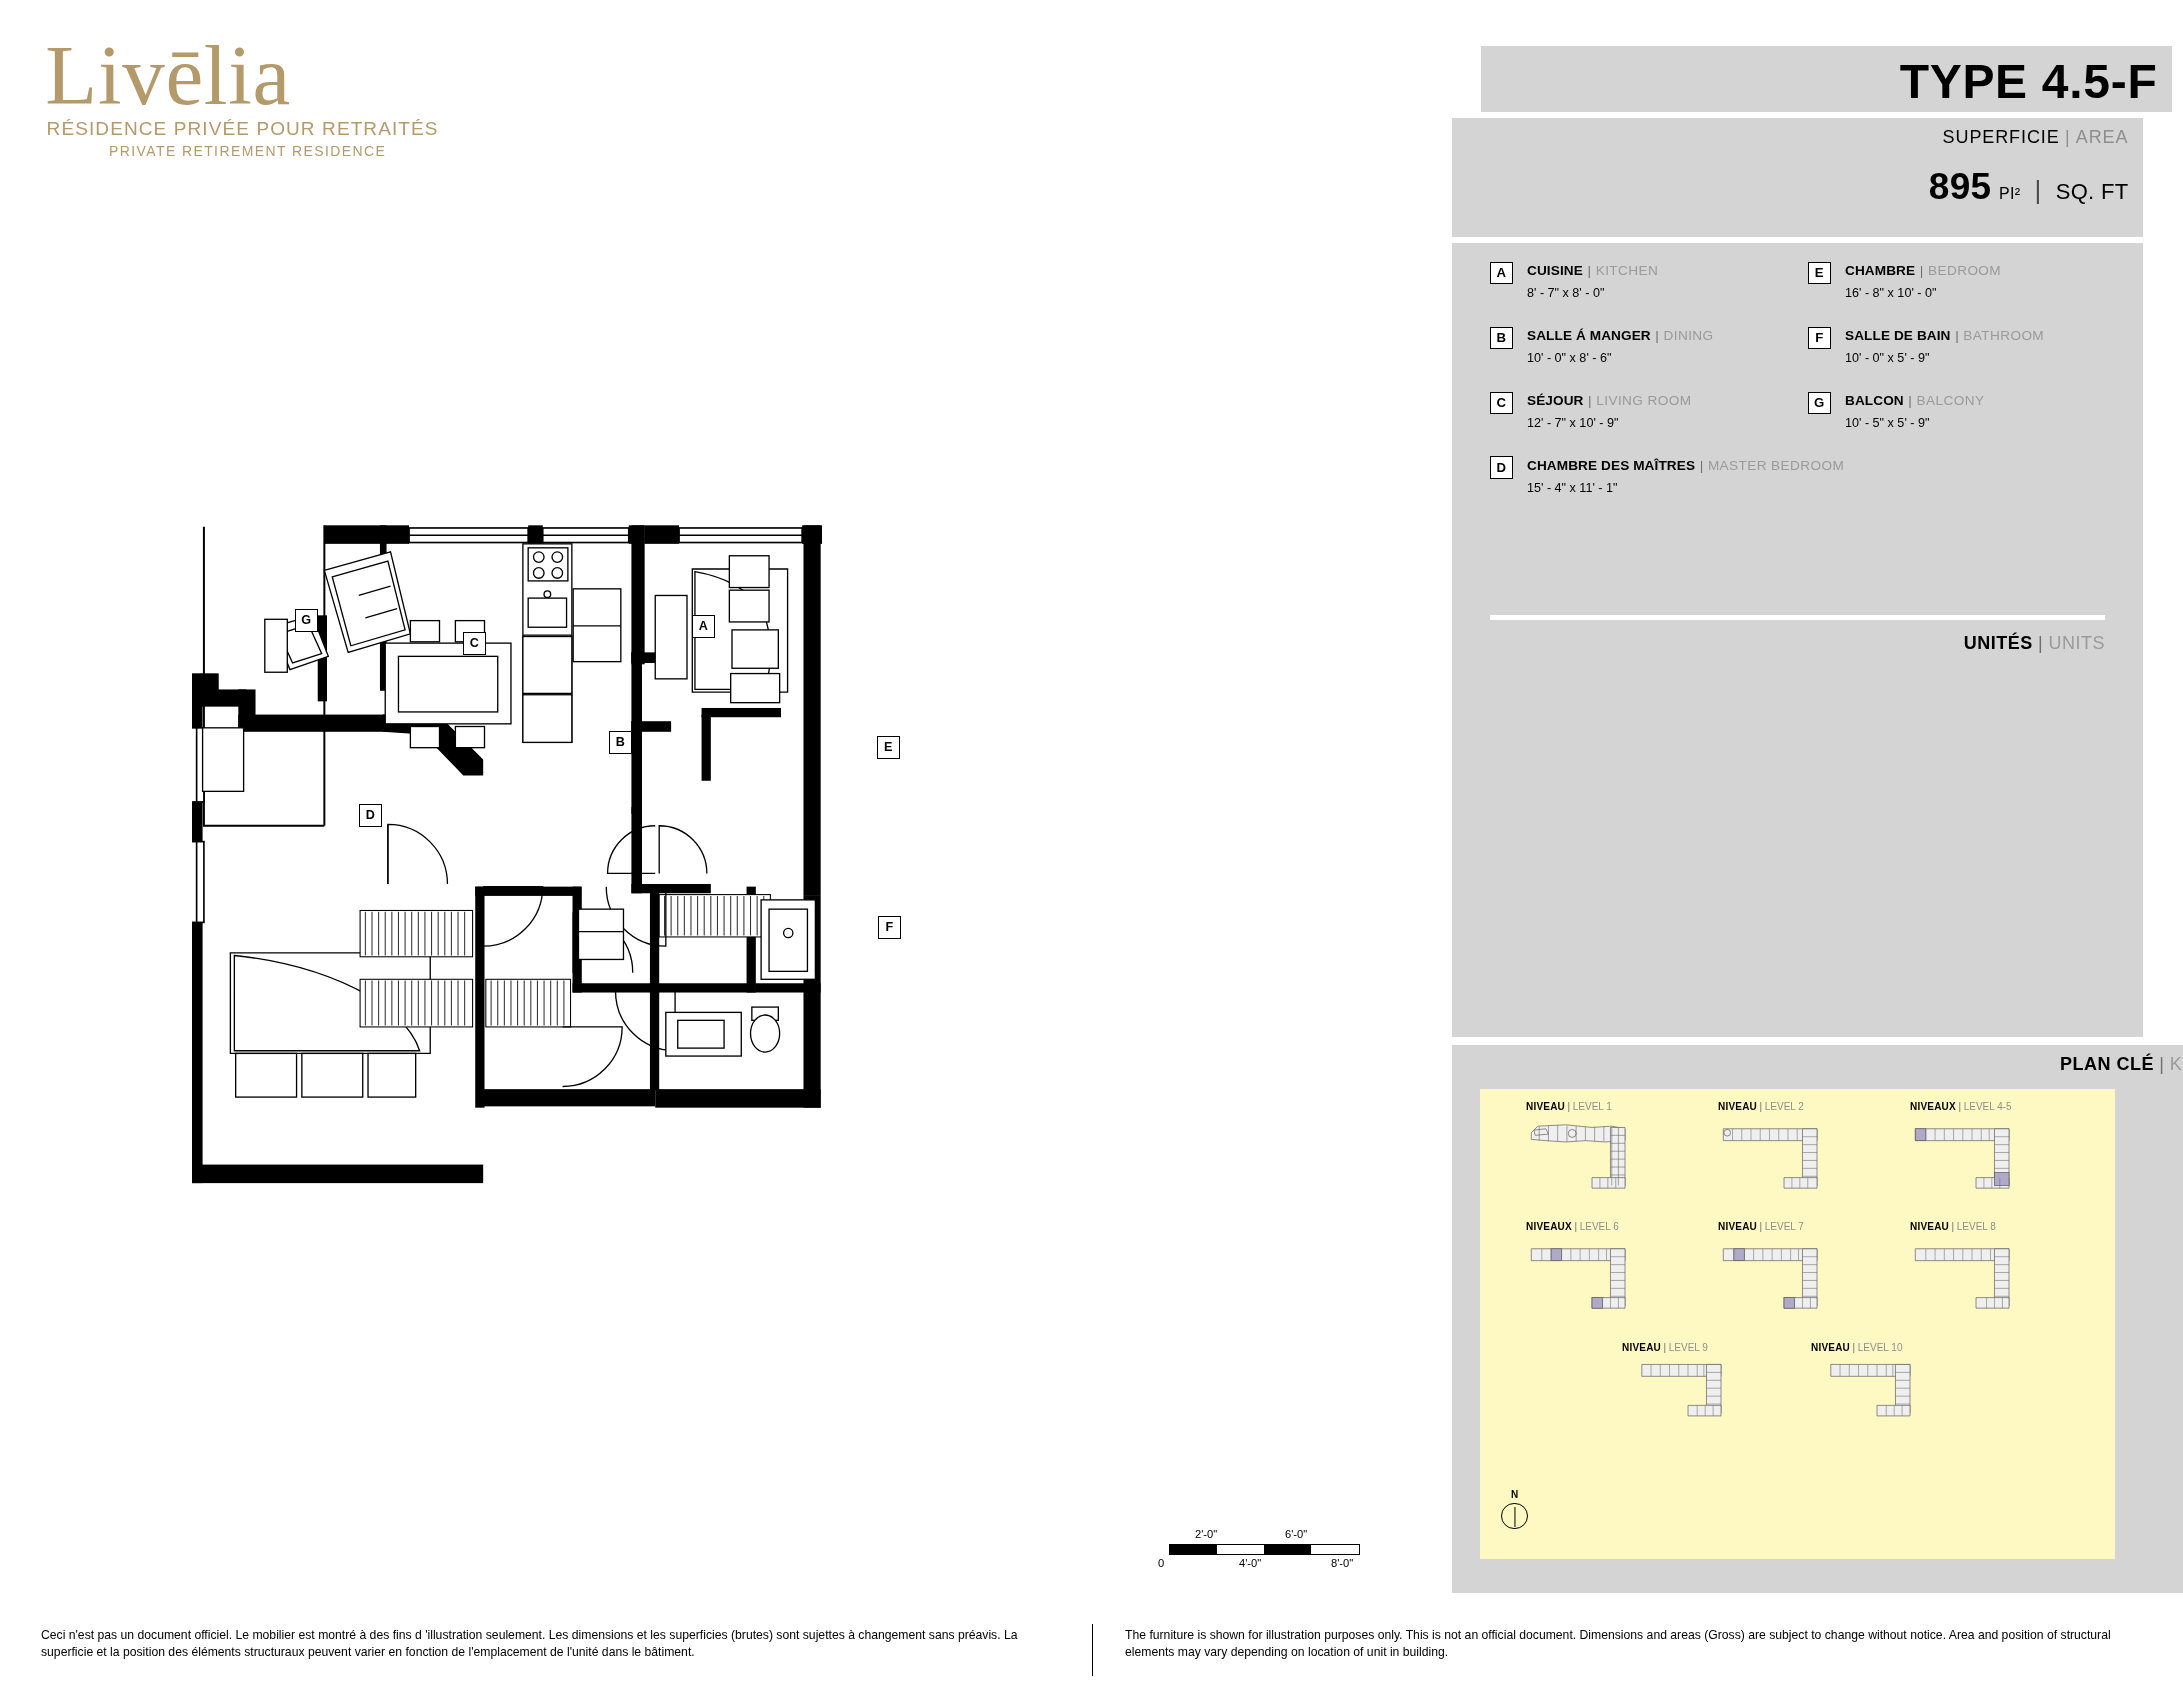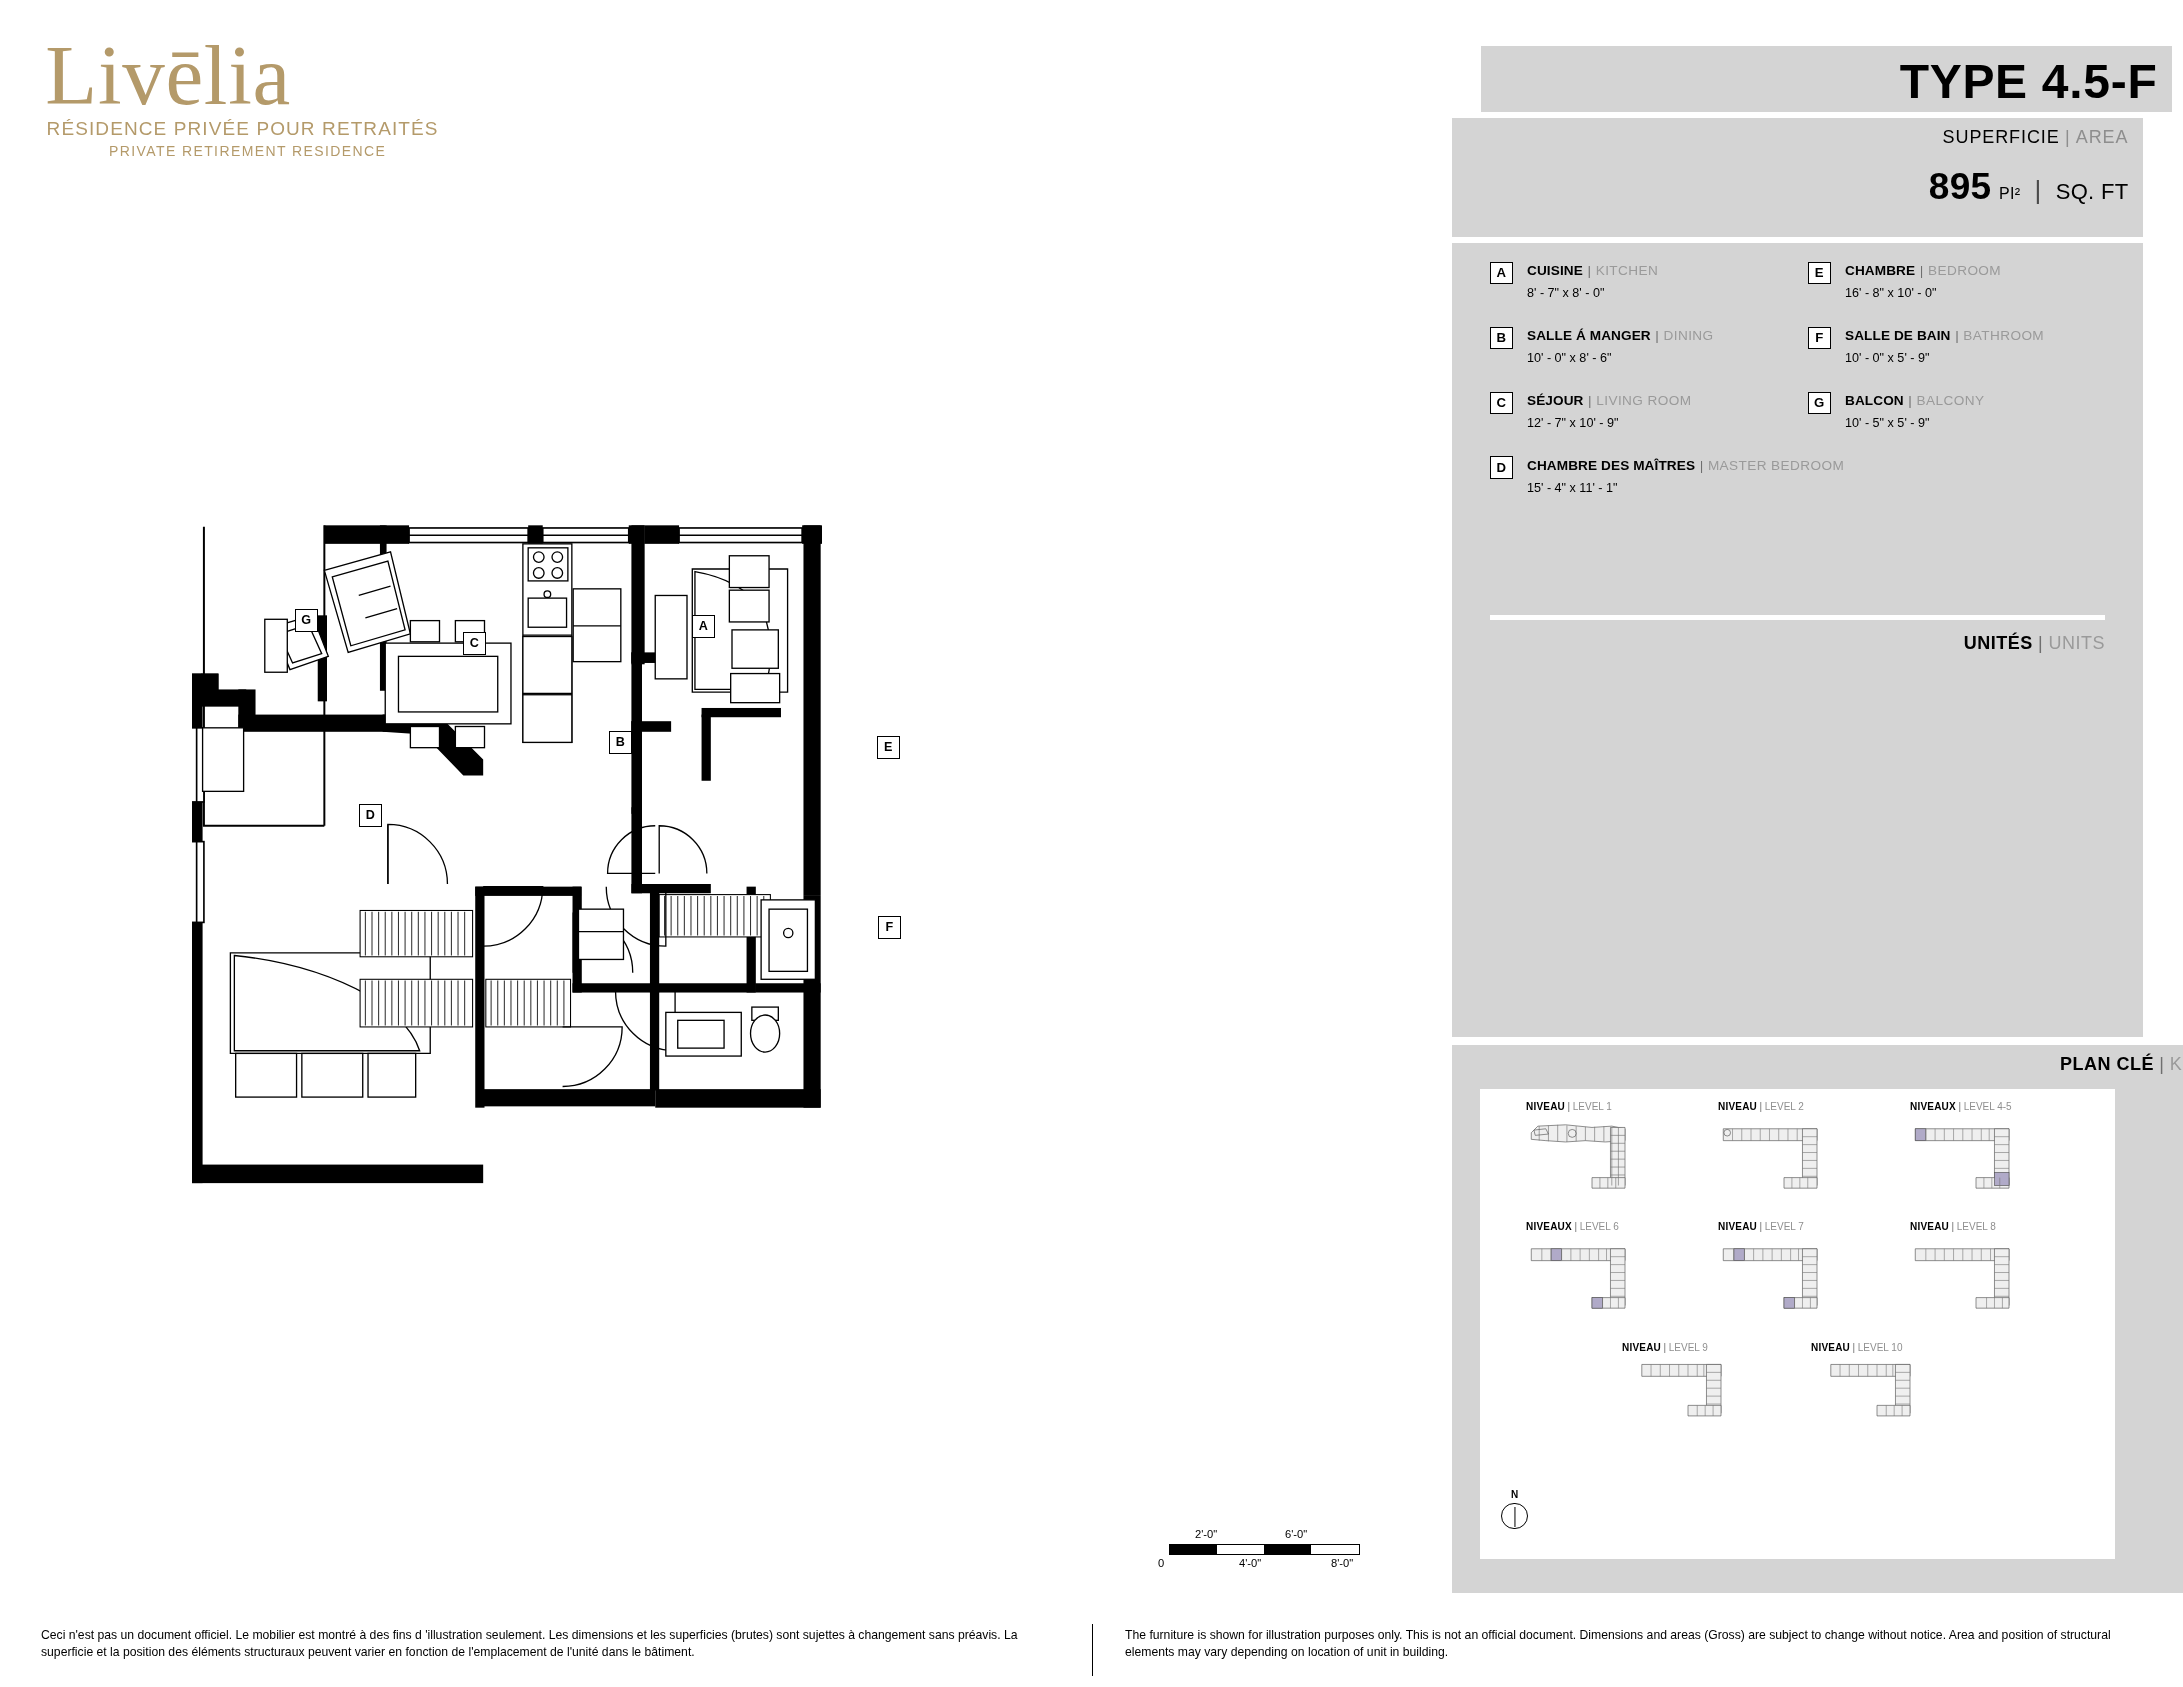--- a/index.html
+++ b/index.html
@@ -108,21 +108,21 @@
   #panel-keyplan { left:1452px; top:1045px; width:824px; height:548px; }
   #keyplan-title {
     position:absolute; right:14.6px; top:9.3px;
     font-size:18px; letter-spacing:0.5px;
   }
   #keyplan-title .fr { font-weight:bold; }
   #keyplan-title .bar { color:#6f6f6f; padding:0 5.3px; }
   #keyplan-title .en { color:#9a9a9a; }
   #keyplan-box {
     position:absolute; left:28px; top:44px; width:635px; height:470px;
-    background:#ffffff;
+    background:#fef9c3;
     text-decoration:underline;
   }
   .kp-cell { position:absolute; }
   .kp-label { font-size:10px; white-space:nowrap; }
   .kp-label .fr { font-weight:bold; color:#000; letter-spacing:0.2px;}
   .kp-label .bar { color:#6f6f6f; padding:0 2.6px; }
   .kp-label .en { color:#8f8f8f; }
   .kp-fig { margin-top:2px; }
   #compass {
     position:absolute; left:14.6px; bottom:17px; width:40px; height:53px;

